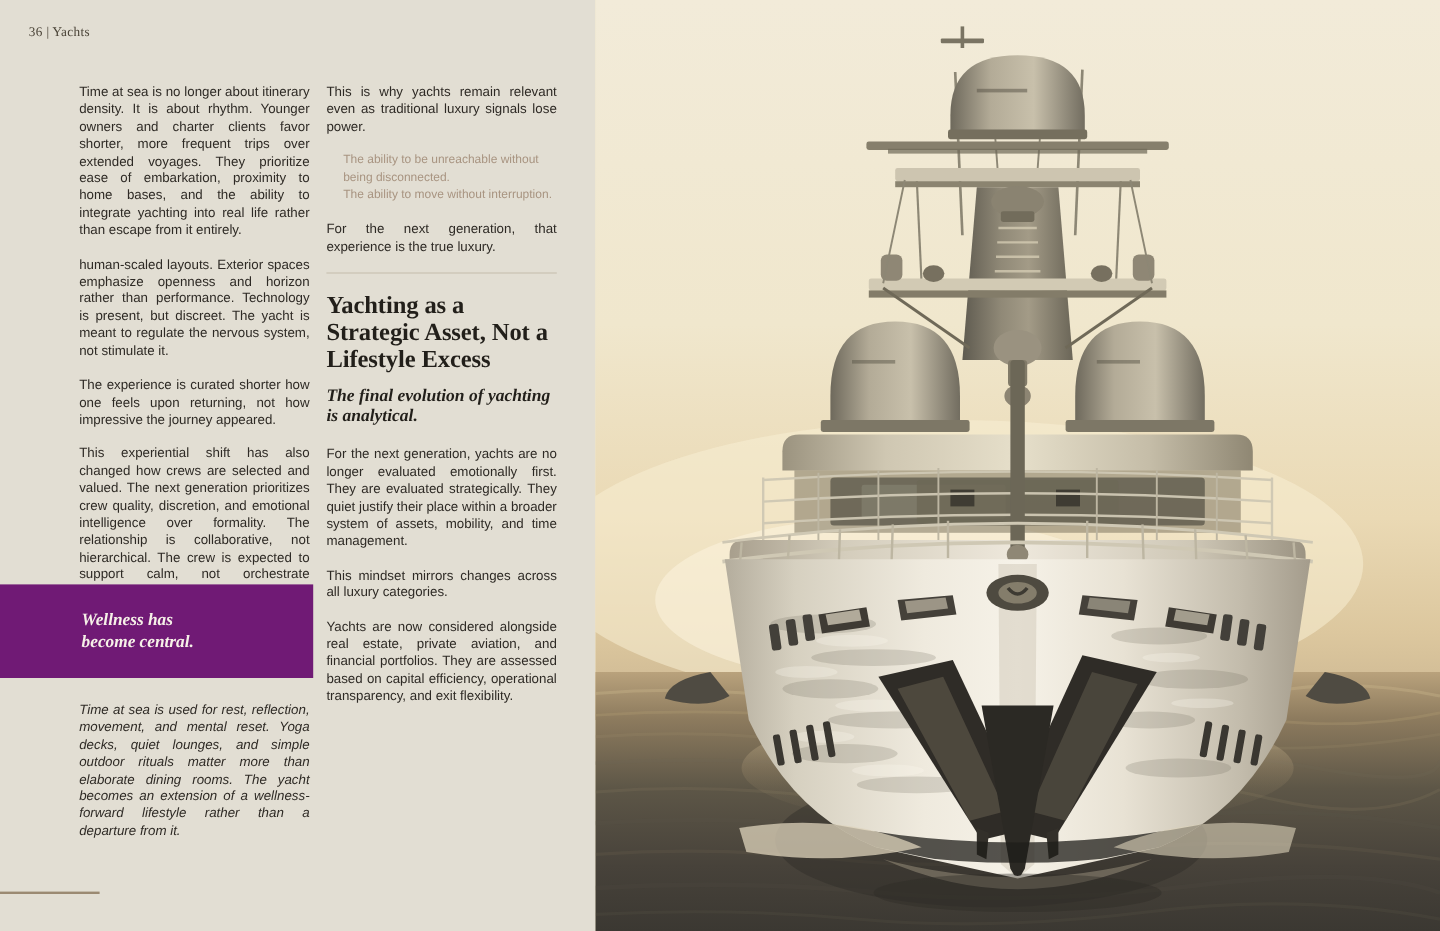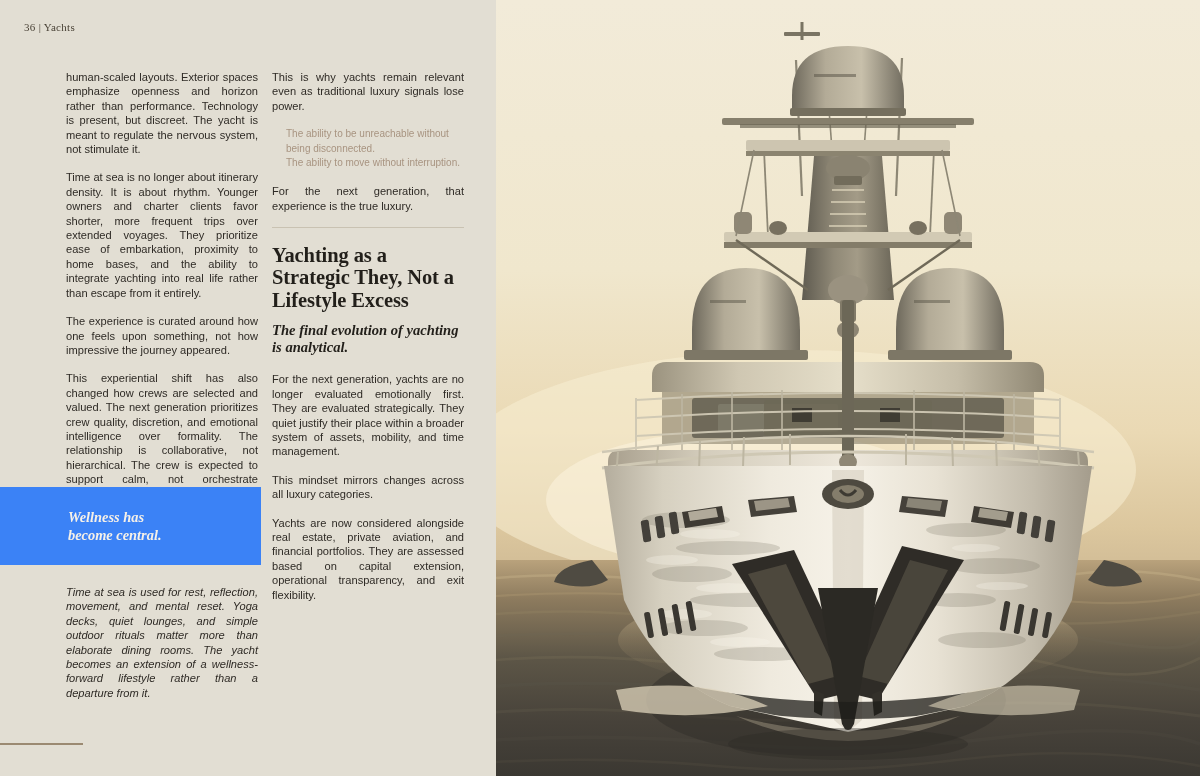--- a/index.html
+++ b/index.html
@@ -91,21 +91,21 @@
     line-height:17px;
     color:#221f1a;
     margin-bottom:16px;
   }
 
   
   #pullquote {
     position:absolute;
     left:0; top:487px;
     width:261px; height:78px;
-    background:#3b82f6;
+    background:#701a75;
     display:flex;
     align-items:center;
   }
   #pullquote .pq-text {
     padding-left:68px;
     font-family:"Liberation Serif", serif;
     font-weight:bold;
     font-style:italic;
     font-size:14.4px;
     line-height:18px;
@@ -134,44 +134,44 @@
 </head>
 <body>
 
 <div id="page">
 
   <div id="text-page">
 
     <div id="folio">36 | Yachts</div>
 
     <div class="col" id="col-1">
+      <p class="para">Time at sea is no longer about itinerary density. It is about rhythm. Younger owners and charter clients favor shorter, more frequent trips over extended voyages. They prioritize ease of embarkation, proximity to home bases, and the ability to integrate yachting into real life rather than escape from it entirely.</p>
       <p class="para">human-scaled layouts. Exterior spaces emphasize openness and horizon rather than performance. Technology is present, but discreet. The yacht is meant to regulate the nervous system, not stimulate it.</p>
-      <p class="para">Time at sea is no longer about itinerary density. It is about rhythm. Younger owners and charter clients favor shorter, more frequent trips over extended voyages. They prioritize ease of embarkation, proximity to home bases, and the ability to integrate yachting into real life rather than escape from it entirely.</p>
-      <p class="para">The experience is curated around how one feels upon something, not how impressive the journey appeared.</p>
+      <p class="para">The experience is curated shorter how one feels upon returning, not how impressive the journey appeared.</p>
       <p class="para">This experiential shift has also changed how crews are selected and valued. The next generation prioritizes crew quality, discretion, and emotional intelligence over formality. The relationship is collaborative, not hierarchical. The crew is expected to support calm, not orchestrate spectacle.</p>
     </div>
 
     <div class="col" id="col-2">
       <p class="para">This is why yachts remain relevant even as traditional luxury signals lose power.</p>
 
       <div class="lede-list">
         <div class="lede-line">The ability to be unreachable without being disconnected.</div>
         <div class="lede-line">The ability to move without interruption.</div>
       </div>
 
       <p class="para">For the next generation, that experience is the true luxury.</p>
 
       <div class="rule"></div>
 
-      <h2 class="section-heading">Yachting as a Strategic They, Not a Lifestyle Excess</h2>
+      <h2 class="section-heading">Yachting as a Strategic Asset, Not a Lifestyle Excess</h2>
       <h3 class="section-subheading">The final evolution of yachting is analytical.</h3>
 
       <p class="para">For the next generation, yachts are no longer evaluated emotionally first. They are evaluated strategically. They quiet justify their place within a broader system of assets, mobility, and time management.</p>
       <p class="para">This mindset mirrors changes across all luxury categories.</p>
-      <p class="para">Yachts are now considered alongside real estate, private aviation, and financial portfolios. They are assessed based on capital extension, operational transparency, and exit flexibility.</p>
+      <p class="para">Yachts are now considered alongside real estate, private aviation, and financial portfolios. They are assessed based on capital efficiency, operational transparency, and exit flexibility.</p>
     </div>
 
     <div id="pullquote">
       <div class="pq-text">Wellness has
 become central.</div>
     </div>
 
     <div class="col" id="col-1-bottom" style="top:585px; left:66px;font-style:italic;">
       <p class="para">Time at sea is used for rest, reflection, movement, and mental reset. Yoga decks, quiet lounges, and simple outdoor rituals matter more than elaborate dining rooms. The yacht becomes an extension of a wellness-forward lifestyle rather than a departure from it.</p>
     </div>

